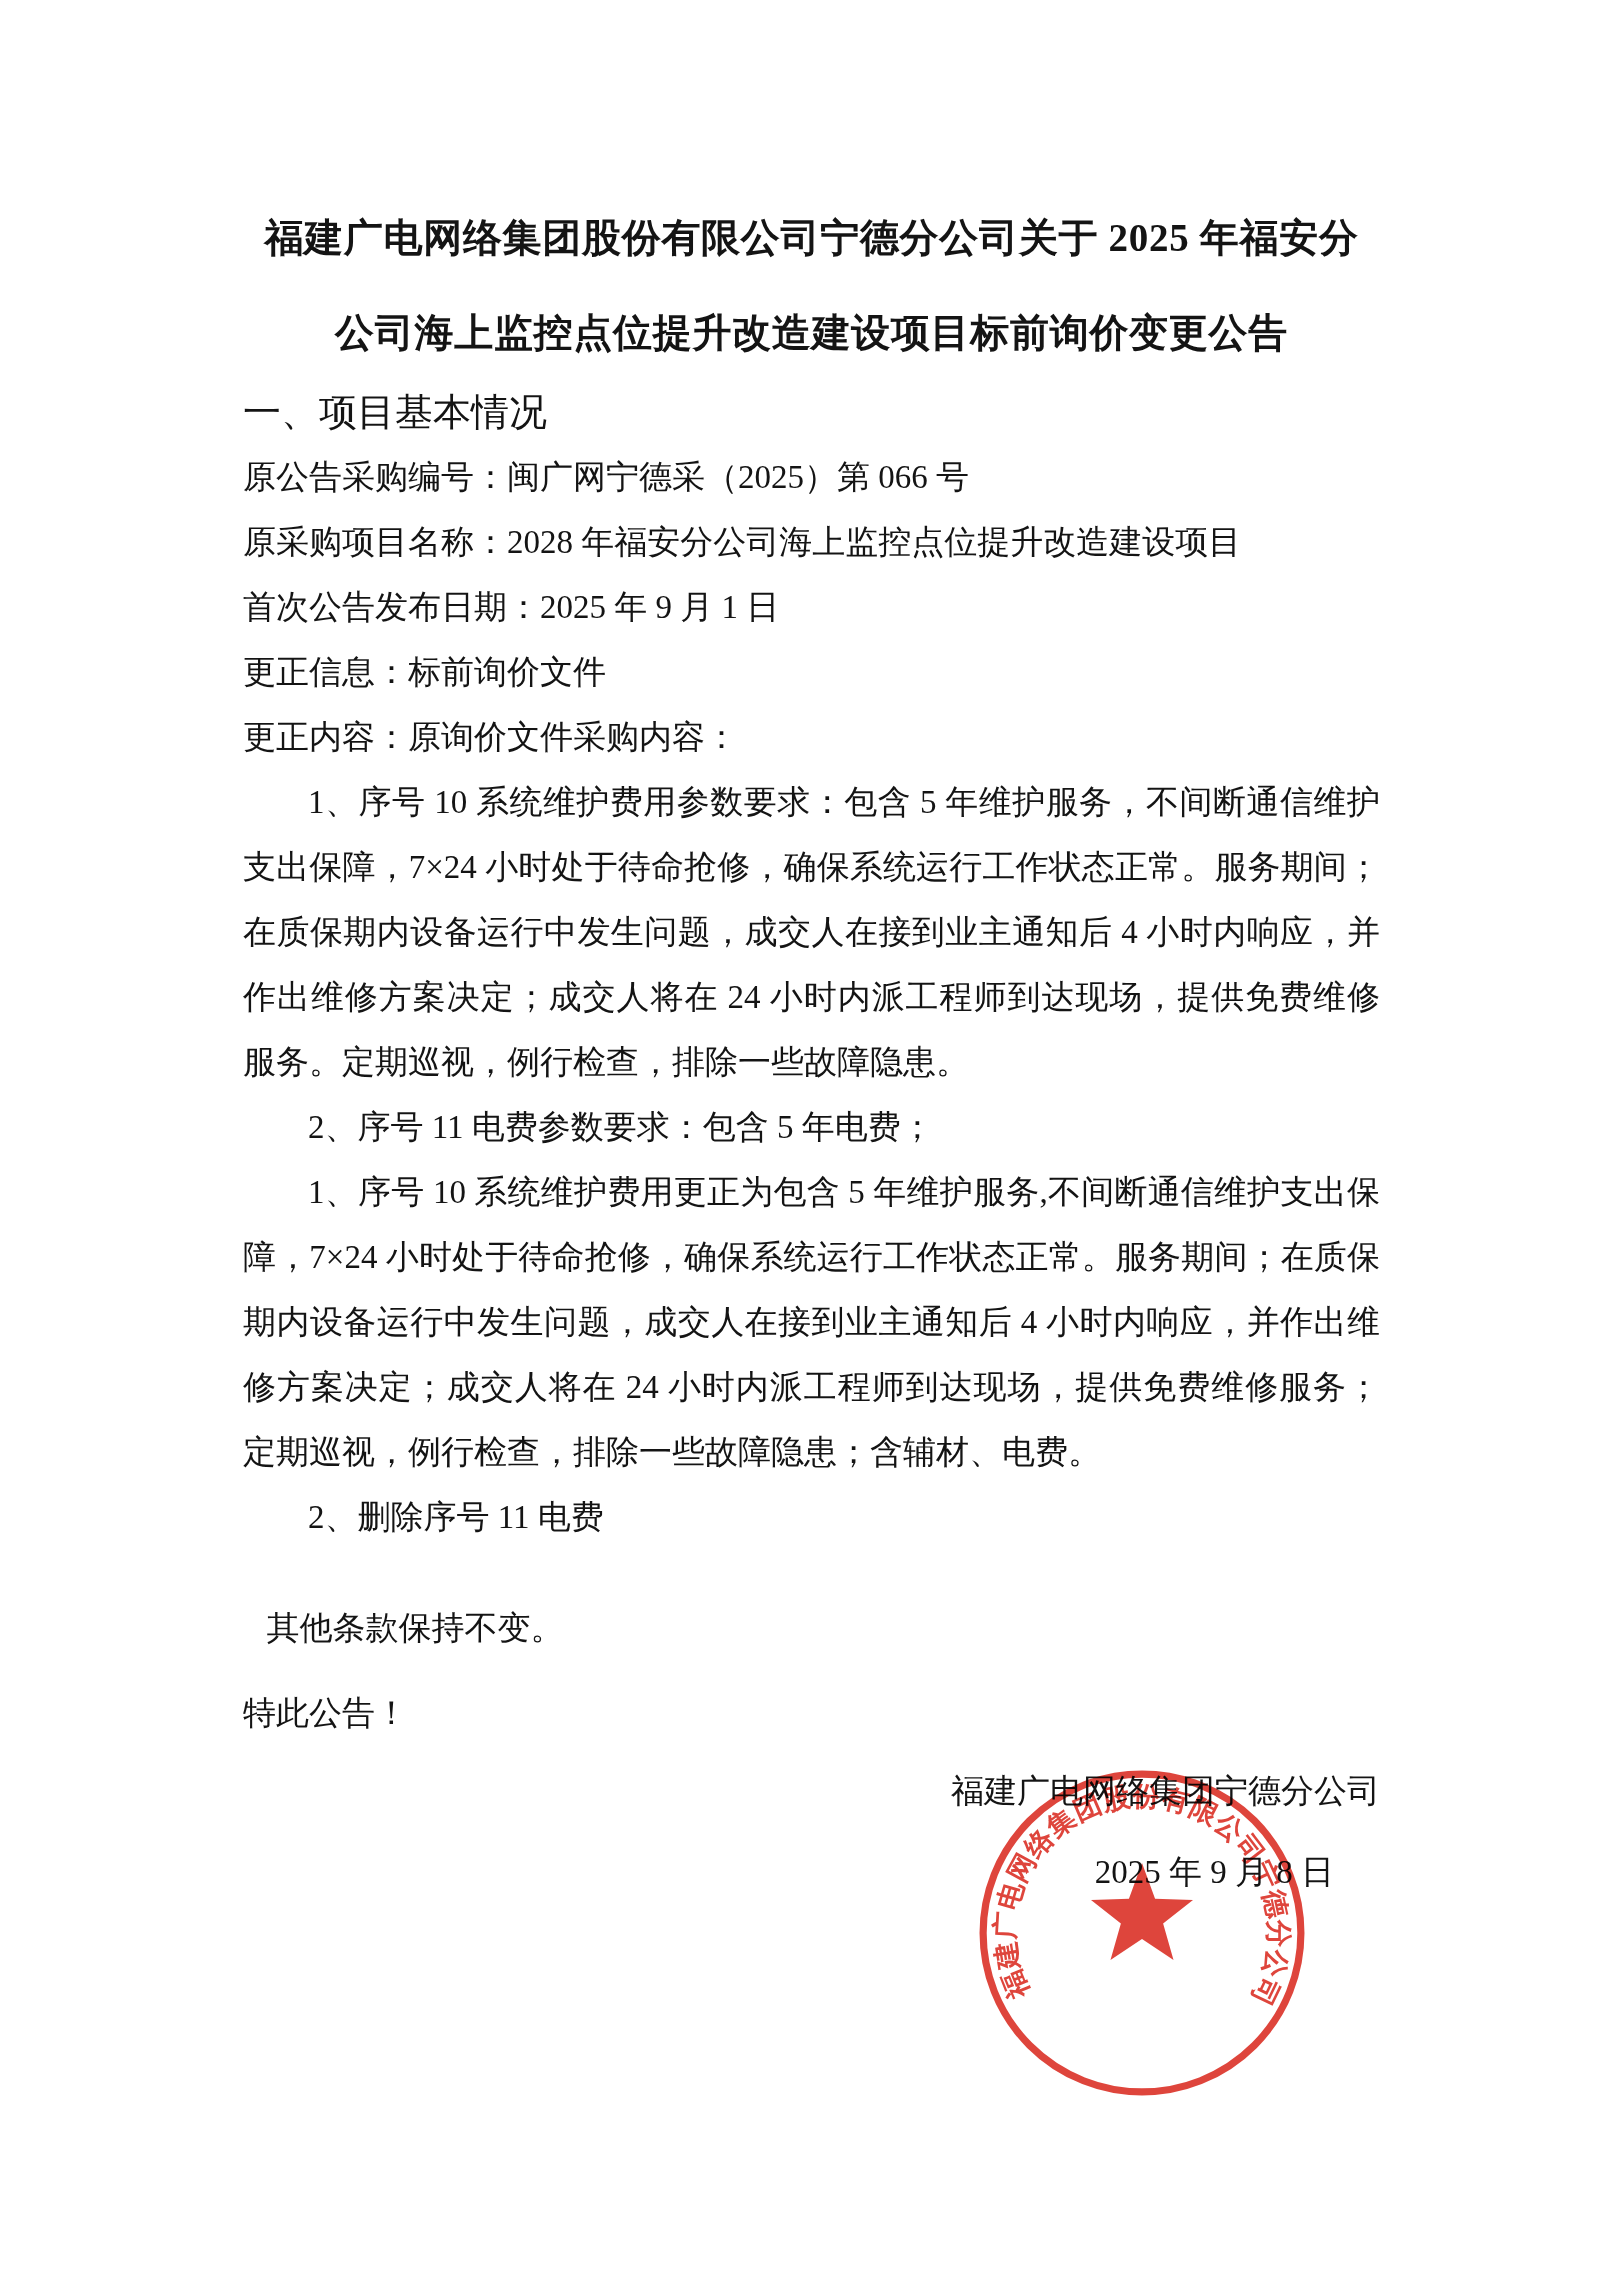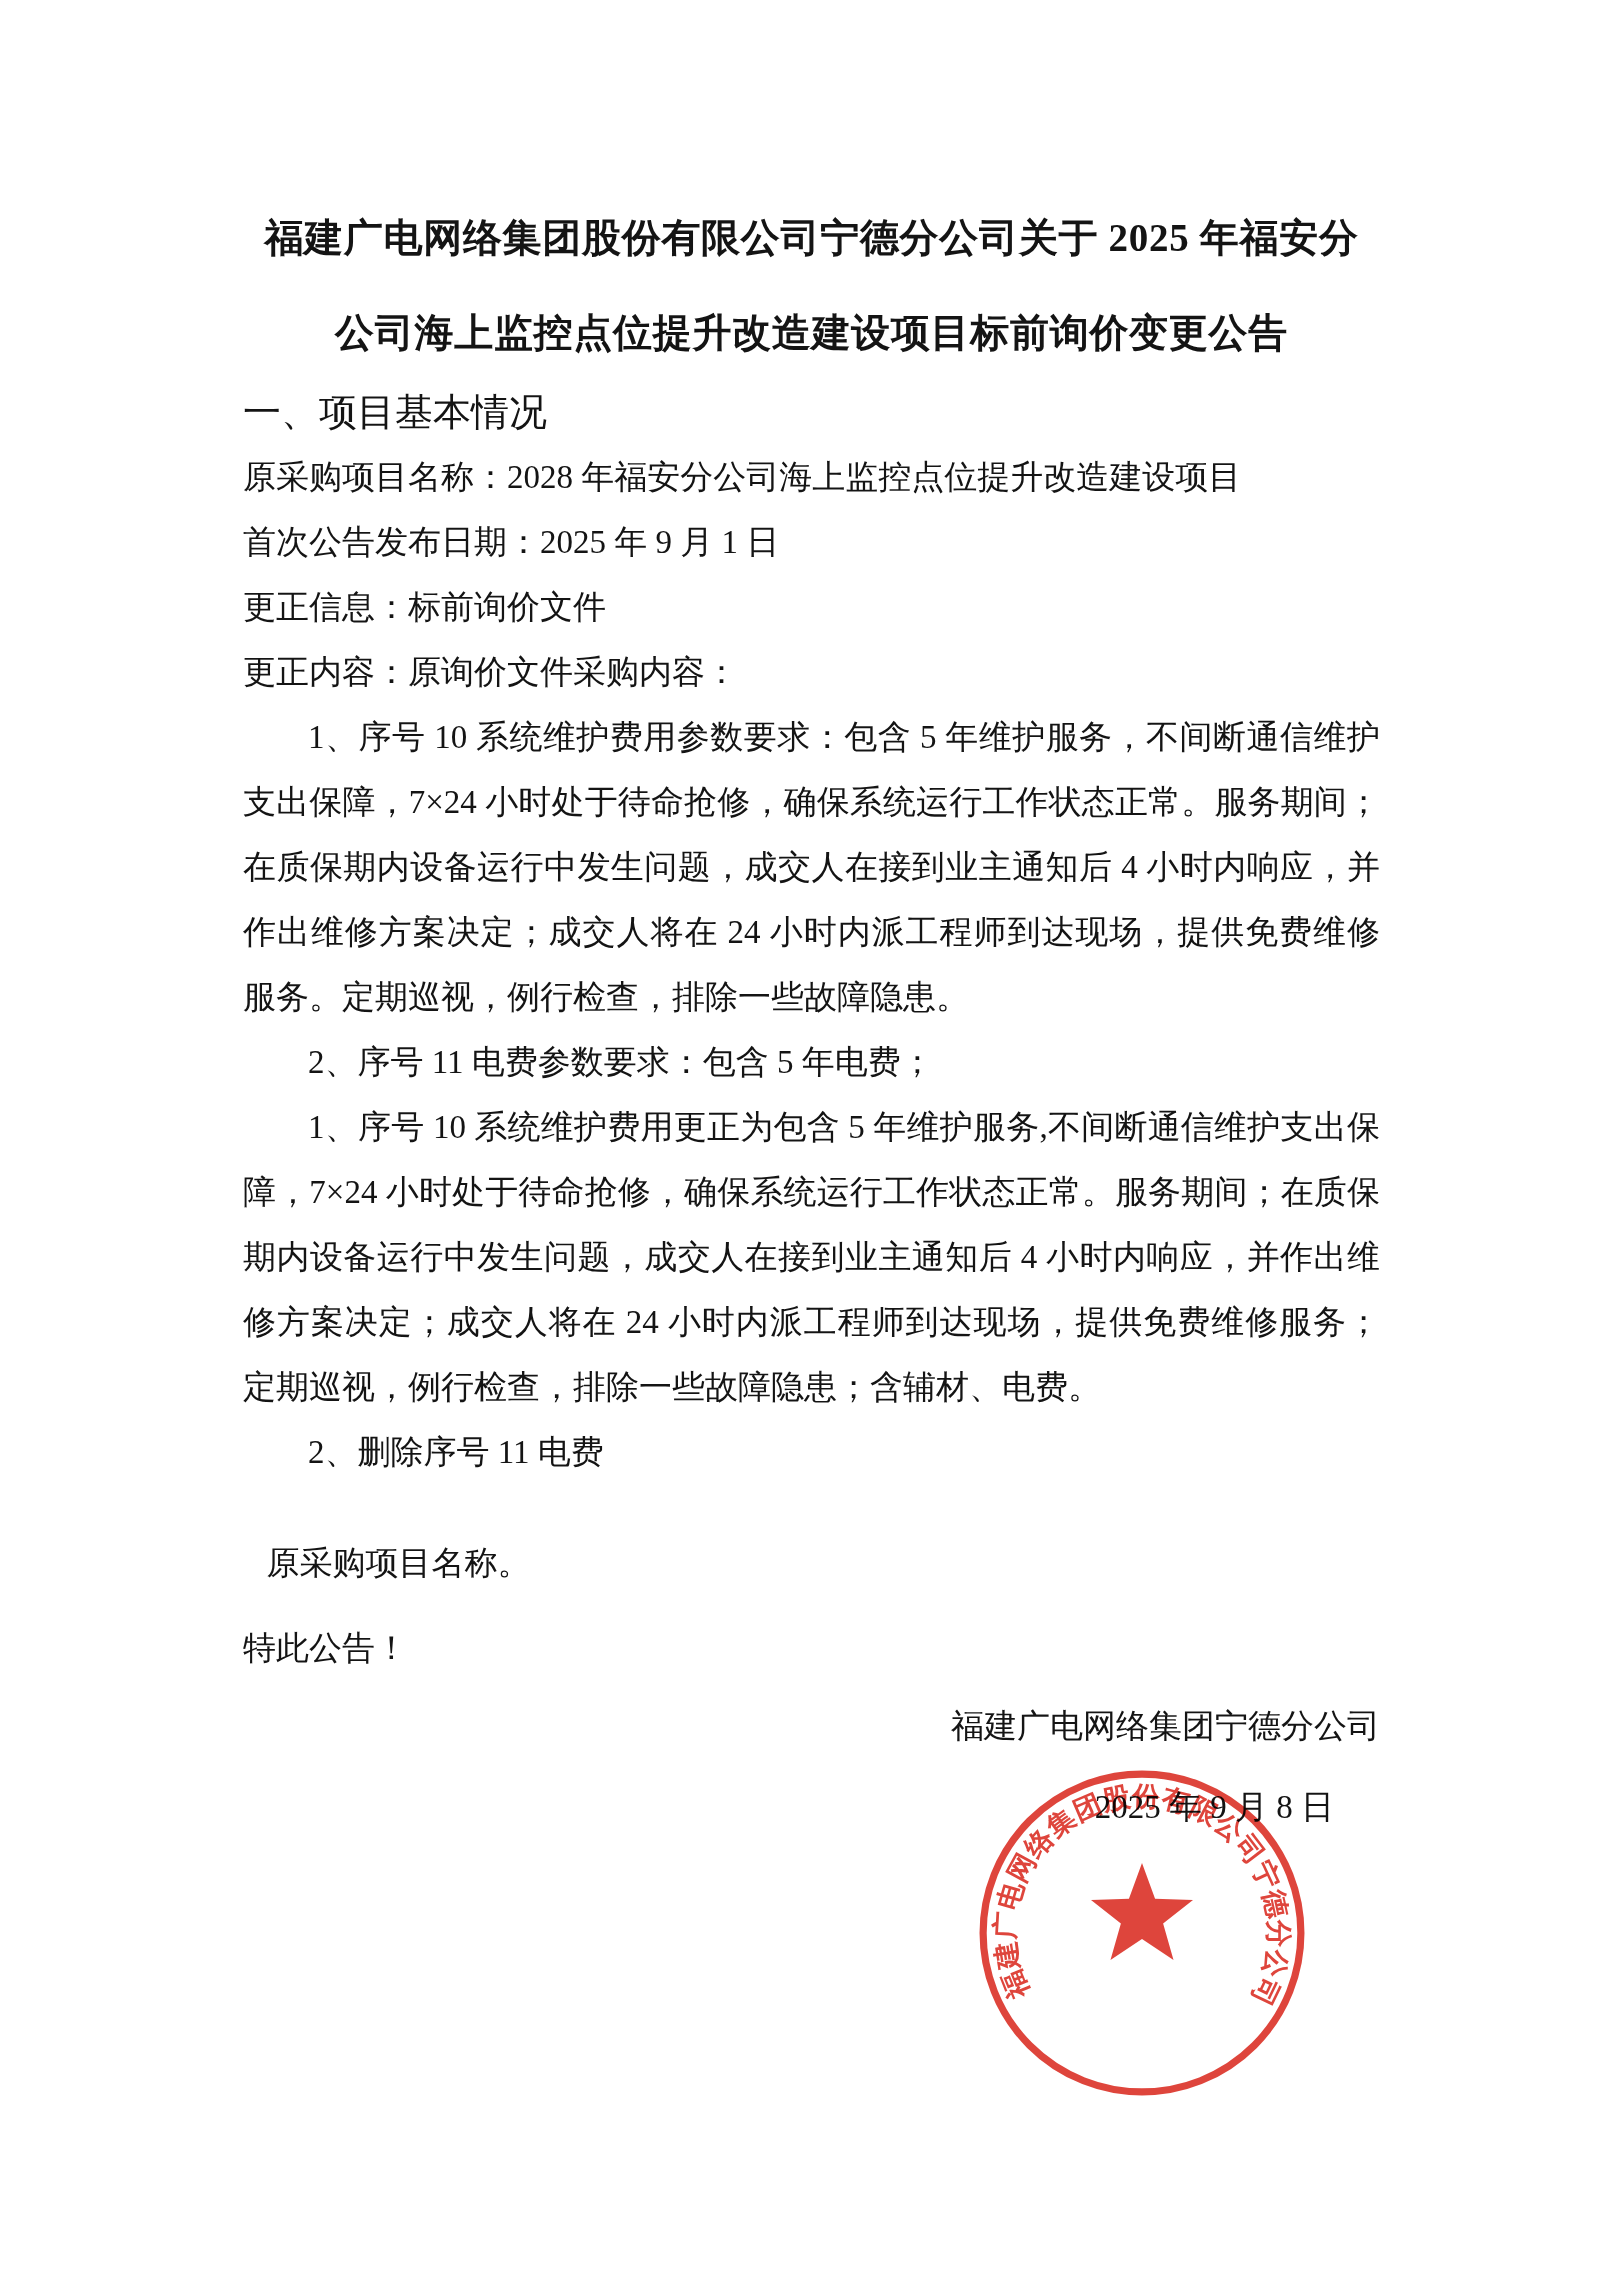--- a/index.html
+++ b/index.html
@@ -43,34 +43,35 @@
 </head>
 <body>
 
 <div class="page">
   <div class="content">
 
     <div class="title-line">福建广电网络集团股份有限公司宁德分公司关于 2025 年福安分</div>
     <div class="title-line">公司海上监控点位提升改造建设项目标前询价变更公告</div>
 
     <div class="heading">一、项目基本情况</div>
+    <div class="line">原公告采购编号：闽广网宁德采（2025）第 066 号</div>
     <div class="line">原采购项目名称：2028 年福安分公司海上监控点位提升改造建设项目</div>
     <div class="line">首次公告发布日期：2025 年 9 月 1 日</div>
 
     <div class="line">更正信息：标前询价文件</div>
     <div class="line">更正内容：原询价文件采购内容：</div>
 
     <div class="para">1、序号 10 系统维护费用参数要求：包含 5 年维护服务，不间断通信维护支出保障，7×24 小时处于待命抢修，确保系统运行工作状态正常。服务期间；在质保期内设备运行中发生问题，成交人在接到业主通知后 4 小时内响应，并作出维修方案决定；成交人将在 24 小时内派工程师到达现场，提供免费维修服务。定期巡视，例行检查，排除一些故障隐患。</div>
     <div class="para">2、序号 11 电费参数要求：包含 5 年电费；</div>
 
 
     <div class="para">1、序号 10 系统维护费用更正为包含 5 年维护服务,不间断通信维护支出保障，7×24 小时处于待命抢修，确保系统运行工作状态正常。服务期间；在质保期内设备运行中发生问题，成交人在接到业主通知后 4 小时内响应，并作出维修方案决定；成交人将在 24 小时内派工程师到达现场，提供免费维修服务；定期巡视，例行检查，排除一些故障隐患；含辅材、电费。</div>
     <div class="para">2、删除序号 11 电费</div>
 
-    <div class="note">原采购项目名称。</div>
+    <div class="note">其他条款保持不变。</div>
     <div class="announce">特此公告！</div>
     <div class="sig">福建广电网络集团宁德分公司</div>
     <div class="date">2025 年 9 月 8 日</div>
   </div>
 
   <svg class="stamp" viewBox="0 0 520 520" xmlns="http://www.w3.org/2000/svg">
     <circle cx="260" cy="260" r="243" fill="none" stroke-width="11" stroke="#dc352b"></circle>
     <path id="sealArc" d="M 91.1 357.5 A 195 195 0 1 1 428.9 357.5" fill="none"></path>
     <text class="arc-text" fill="#dc352b">
       <textPath href="#sealArc" startOffset="6">福建广电网络集团股份有限公司宁德分公司</textPath>

